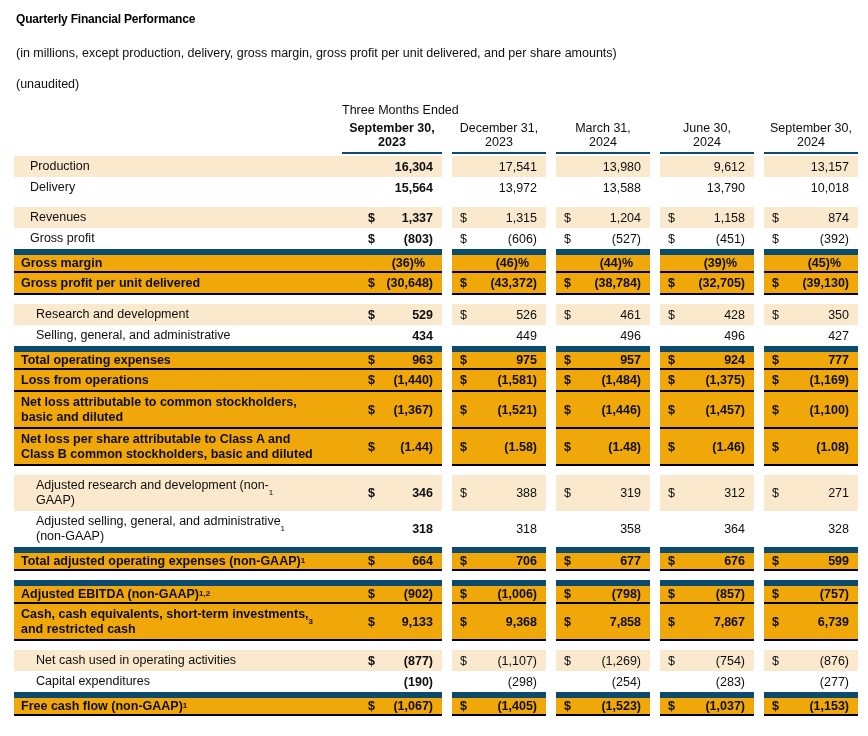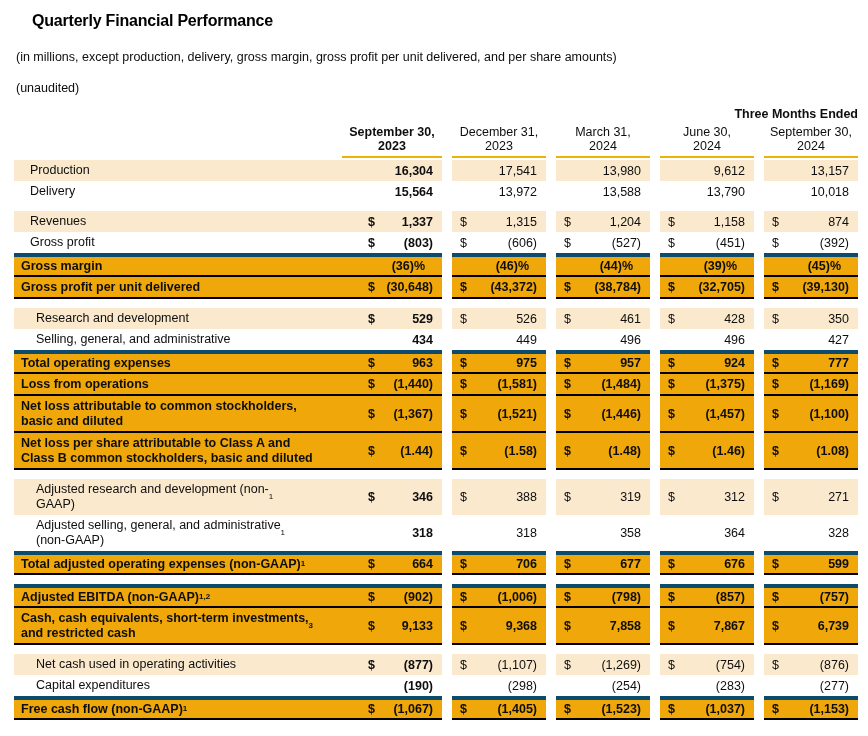--- a/index.html
+++ b/index.html
@@ -1,32 +1,32 @@
 <!DOCTYPE html>
 <html><head>
 <meta charset="utf-8">
 <style>
   * { box-sizing: border-box; margin: 0; padding: 0; }
   html, body { width: 868px; height: 736px; background: #fff; overflow: hidden; }
   body { font-family: "Liberation Sans", sans-serif; font-size: 12.5px; color: #0e0e0e; }
   .page { padding: 10px 10px 0 14px; }
 
-  .title { font-size: 16px; font-weight: bold; letter-spacing: -0.2px; margin: 2px 0 20px 18px; color:#000; }
+  .title { font-size: 12px; font-weight: bold; letter-spacing: -0.2px; margin: 2px 0 20px 2px; color:#000; }
   .sub   { font-size: 12.5px; margin: 0 0 17px 2px; }
   .unaud { font-size: 12.5px; margin: 0 0 12px 2px; }
 
   
   .trow { display: flex; align-items: center; }
   .lblspace { flex: 1 1 auto; margin-right: 18px; }
-  .group-title { width: 516px; text-align: right; font-weight: bold; font-size: 12.5px; padding-bottom: 4px; }
+  .group-title { width: 516px; text-align: left; font-weight: normal; font-size: 12.5px; padding-bottom: 4px; }
 
   .hrow { display: flex; align-items: flex-end; }
   .hcell { width: 94px; margin-left: 10px; text-align: center; white-space: pre-line;
            line-height: 1.13; font-size: 12.5px; padding-bottom: 3px;
-           border-bottom: 2px solid #eab308; }
+           border-bottom: 2px solid #0c4a6e; }
   .hcell.c1 { width: 100px; margin-left: 0; }
   .hcell.b { font-weight: bold; }
   .hgap { margin-bottom: 2px; }
 
   .row { display: flex; align-items: stretch; min-height: 21px; }
   .row.two { min-height: 36px; justify-content: flex-end; }
   .lcell { flex: 1 1 auto; display: flex; align-items: center;
            line-height: 1.2; }
   .lcell span.t { white-space: pre-line; }
   .lcell.ind1 { padding-left: 16px; }
@@ -39,21 +39,21 @@
   .vcell.c1 { width: 82px; margin-left: 0; font-weight: bold; }
   .vcell.dollar { justify-content: space-between; }
   .vcell.pct { padding-right: 17px; }
 
   .row.cream .lcell, .row.cream .vcell { background: #FBE9CD; }
   .row.white .lcell, .row.white .vcell { background: #ffffff; }
   .row.orange { font-weight: bold; min-height: 24px; }
   .row.orange.two { min-height: 38px; }
   .row.orange .lcell, .row.orange .vcell {
     background: #EFA70A;
-    border-top: 4px solid #0c4a6e;
+    border-top: 6px solid #0c4a6e;
     border-bottom: 2px solid #000;
   }
   .row.orange.no-top { min-height: 22px; }
   .row.orange.no-top .lcell, .row.orange.no-top .vcell { border-top: none; }
   .row.orange.no-top.two { min-height: 37px; }
 
   .spacer { height: 9px; }
 </style>
 </head>
 <body>

